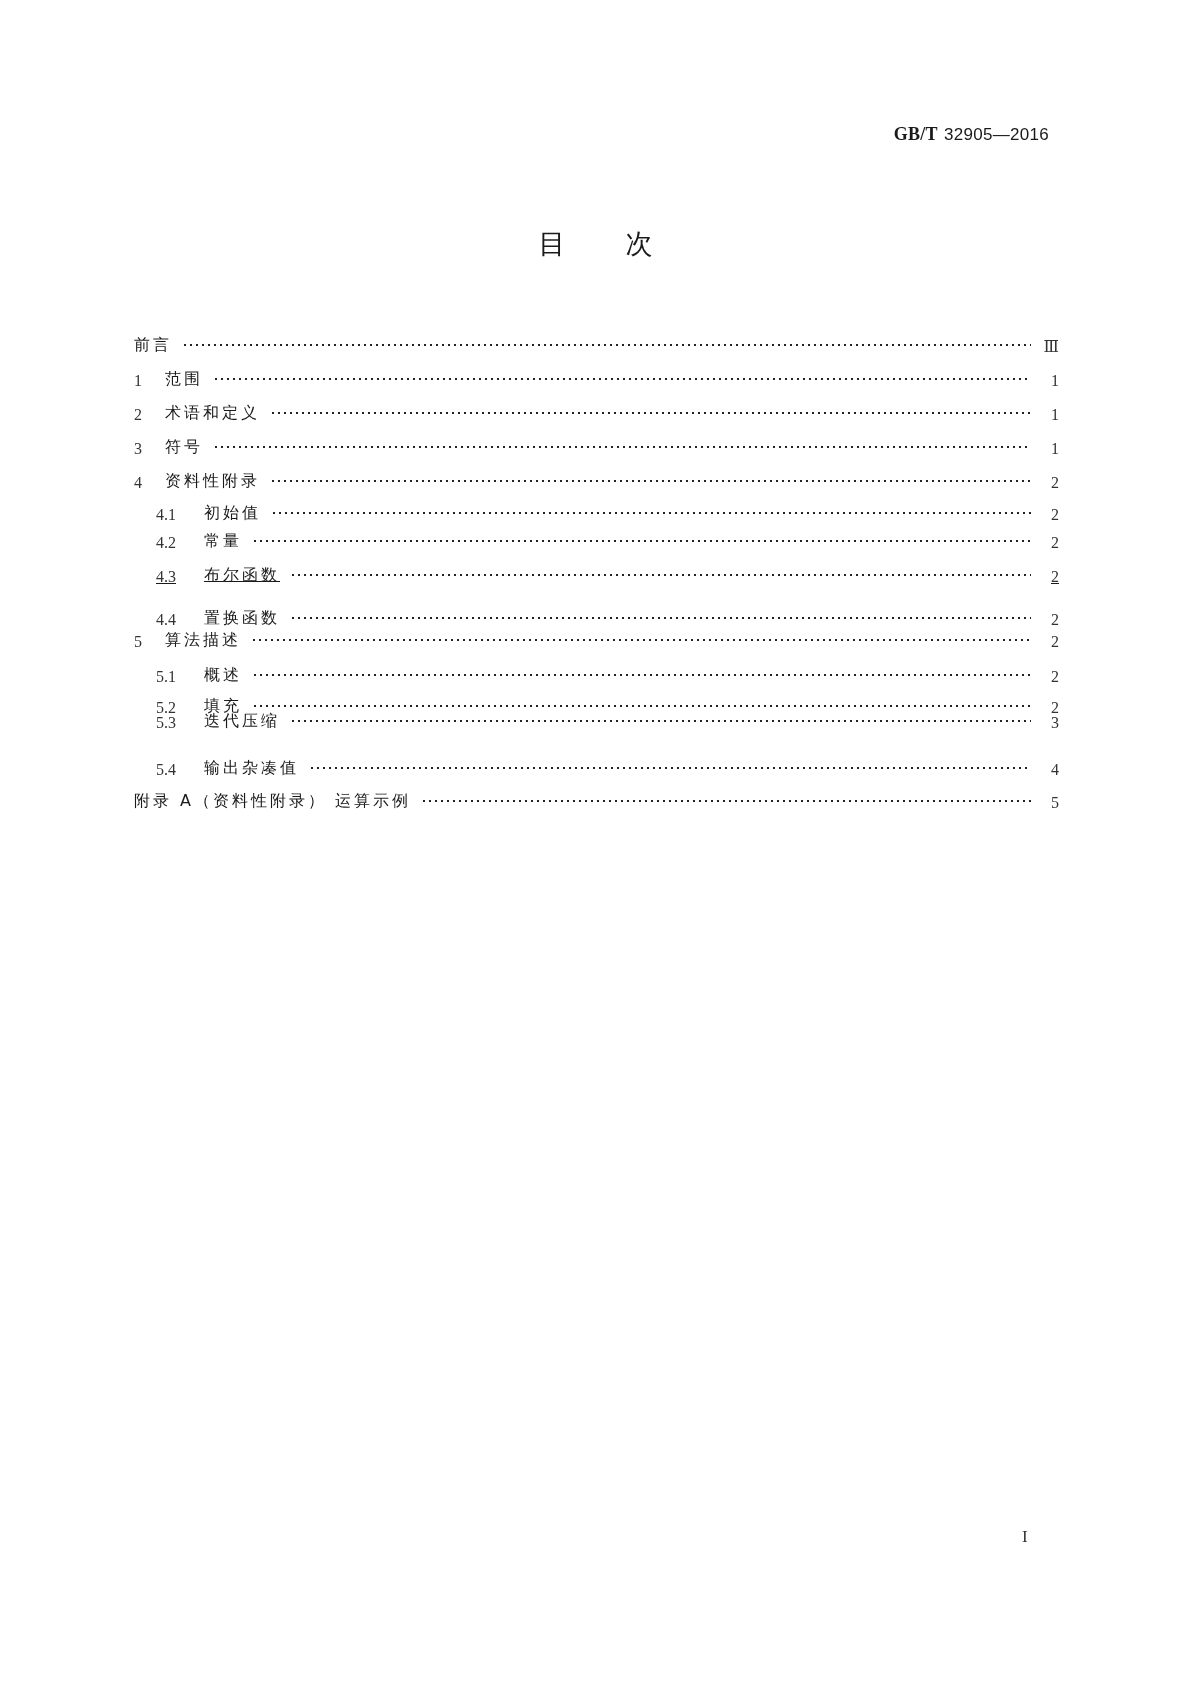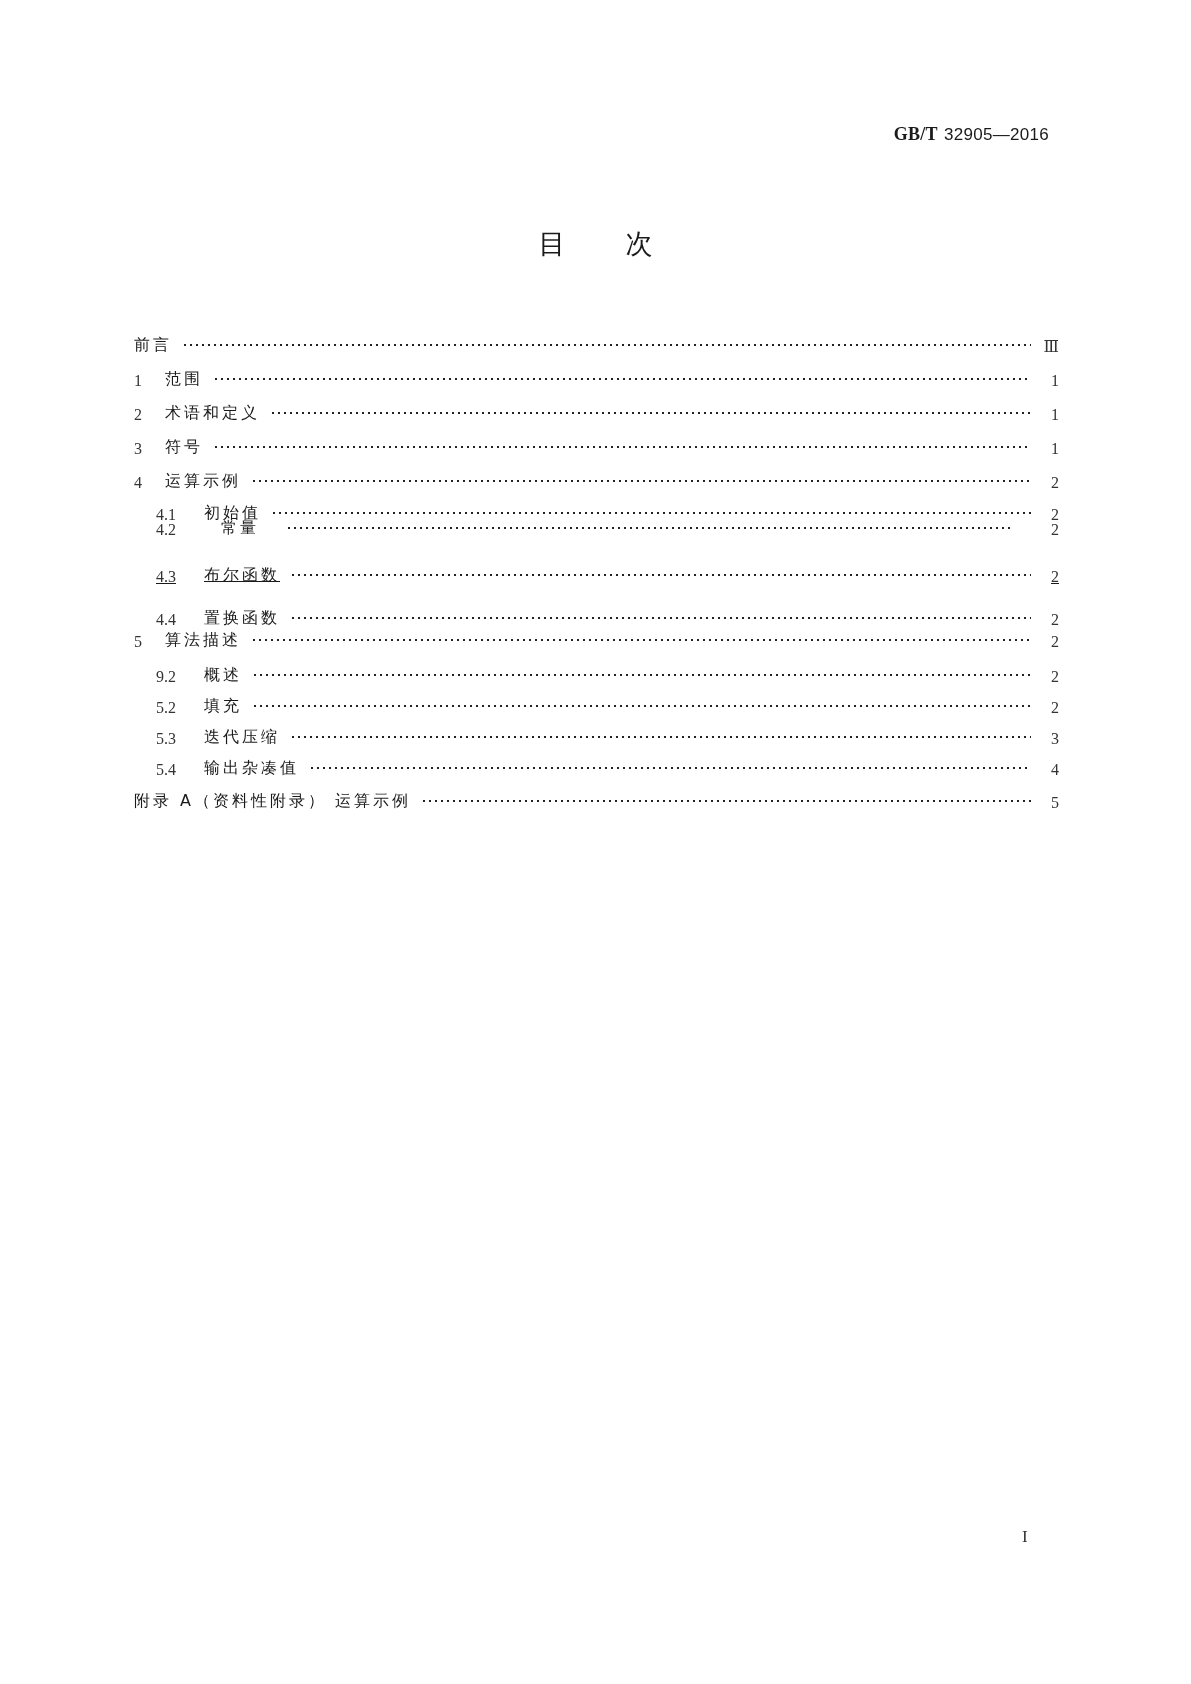--- a/index.html
+++ b/index.html
@@ -143,33 +143,33 @@
 
   <div class="toc-row l1" style="top:102px;">
     <span class="num">3</span>
     <span class="label">符号</span>
     <span class="leader"></span>
     <span class="page">1</span>
   </div>
 
   <div class="toc-row l1" style="top:136px;">
     <span class="num">4</span>
-    <span class="label">运算示例</span>
+    <span class="label">资料性附录</span>
     <span class="leader"></span>
     <span class="page">2</span>
   </div>
 
   <div class="toc-row l2" style="top:168px;">
     <span class="num">4.1</span>
     <span class="label">初始值</span>
     <span class="leader"></span>
     <span class="page">2</span>
   </div>
 
-  <div class="toc-row l2" style="top:183px;gap:17px;">
+  <div class="toc-row l2" style="top:196px;">
     <span class="num">4.2</span>
     <span class="label">常量</span>
     <span class="leader"></span>
     <span class="page">2</span>
   </div>
 
   <div class="toc-row l2" style="top:230px;text-decoration:underline;">
     <span class="num">4.3</span>
     <span class="label">布尔函数</span>
     <span class="leader"></span>
@@ -184,34 +184,34 @@
   </div>
 
   <div class="toc-row l1" style="top:295px;">
     <span class="num">5</span>
     <span class="label">算法描述</span>
     <span class="leader"></span>
     <span class="page">2</span>
   </div>
 
   <div class="toc-row l2" style="top:330px;">
-    <span class="num">9.2</span>
+    <span class="num">5.1</span>
     <span class="label">概述</span>
     <span class="leader"></span>
     <span class="page">2</span>
   </div>
 
   <div class="toc-row l2" style="top:361px;">
     <span class="num">5.2</span>
     <span class="label">填充</span>
     <span class="leader"></span>
     <span class="page">2</span>
   </div>
 
-  <div class="toc-row l2" style="top:392px;">
+  <div class="toc-row l2" style="top:376px;">
     <span class="num">5.3</span>
     <span class="label">迭代压缩</span>
     <span class="leader"></span>
     <span class="page">3</span>
   </div>
 
   <div class="toc-row l2" style="top:423px;">
     <span class="num">5.4</span>
     <span class="label">输出杂凑值</span>
     <span class="leader"></span>

